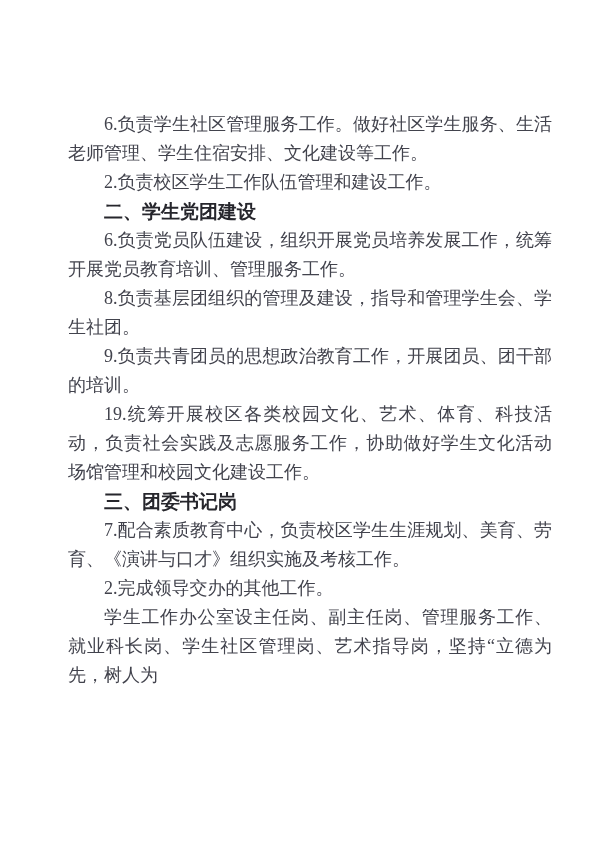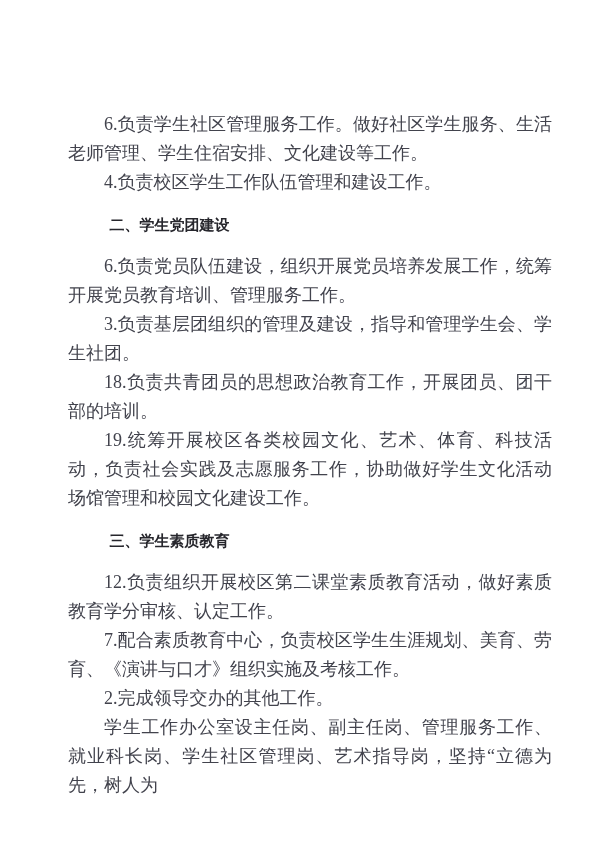--- a/index.html
+++ b/index.html
@@ -25,41 +25,40 @@
     margin: 0;
     font-size: 18px;
     line-height: 29px;
     color: #42434d;
     text-align: justify;
     text-justify: inter-ideograph;
     text-indent: 2em;
     word-break: break-all;
   }
   .heading {
-    margin: 13px;
-    font-size: 15px;
+    margin: 0;
+    font-size: 19px;
     line-height: 29px;
     font-weight: bold;
     font-family: "Liberation Sans", "DejaVu Sans", sans-serif;
     color: #26262c;
     text-indent: 1.9em;
     word-break: break-all;
   }
 </style>
 </head>
 <body>
 
 <div class="page">
   <div class="content">
     <p class="para">6.负责学生社区管理服务工作。做好社区学生服务、生活老师管理、学生住宿安排、文化建设等工作。</p>
-    <p class="para">4.负责校区学生工作队伍管理和建设工作。</p>
+    <p class="para">2.负责校区学生工作队伍管理和建设工作。</p>
     <p class="heading">二、学生党团建设</p>
     <p class="para">6.负责党员队伍建设，组织开展党员培养发展工作，统筹开展党员教育培训、管理服务工作。</p>
-    <p class="para">3.负责基层团组织的管理及建设，指导和管理学生会、学生社团。</p>
-    <p class="para">18.负责共青团员的思想政治教育工作，开展团员、团干部的培训。</p>
+    <p class="para">8.负责基层团组织的管理及建设，指导和管理学生会、学生社团。</p>
+    <p class="para">9.负责共青团员的思想政治教育工作，开展团员、团干部的培训。</p>
     <p class="para">19.统筹开展校区各类校园文化、艺术、体育、科技活动，负责社会实践及志愿服务工作，协助做好学生文化活动场馆管理和校园文化建设工作。</p>
-    <p class="heading">三、学生素质教育</p>
-    <p class="para">12.负责组织开展校区第二课堂素质教育活动，做好素质教育学分审核、认定工作。</p>
+    <p class="heading">三、团委书记岗</p>
     <p class="para">7.配合素质教育中心，负责校区学生生涯规划、美育、劳育、《演讲与口才》组织实施及考核工作。</p>
     <p class="para">2.完成领导交办的其他工作。</p>
     <p class="para">学生工作办公室设主任岗、副主任岗、管理服务工作、就业科长岗、学生社区管理岗、艺术指导岗，坚持“立德为先，树人为</p>
   </div>
 </div>
 
 </body></html>

